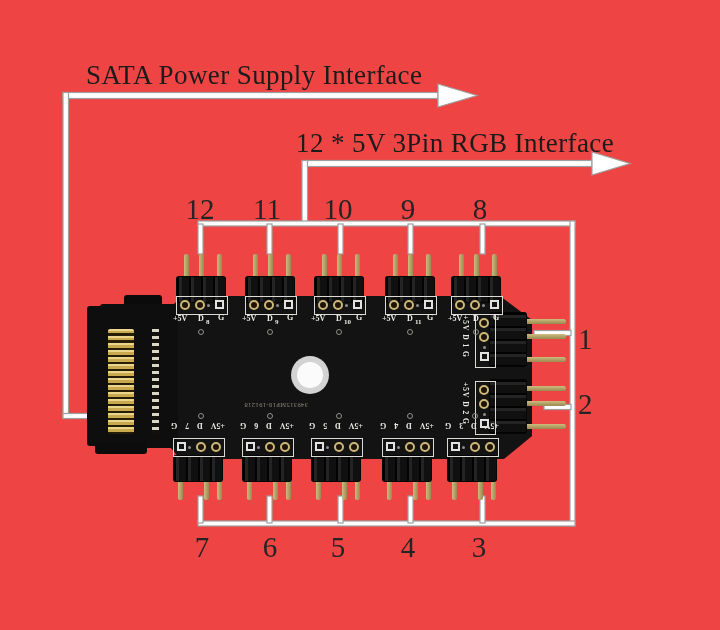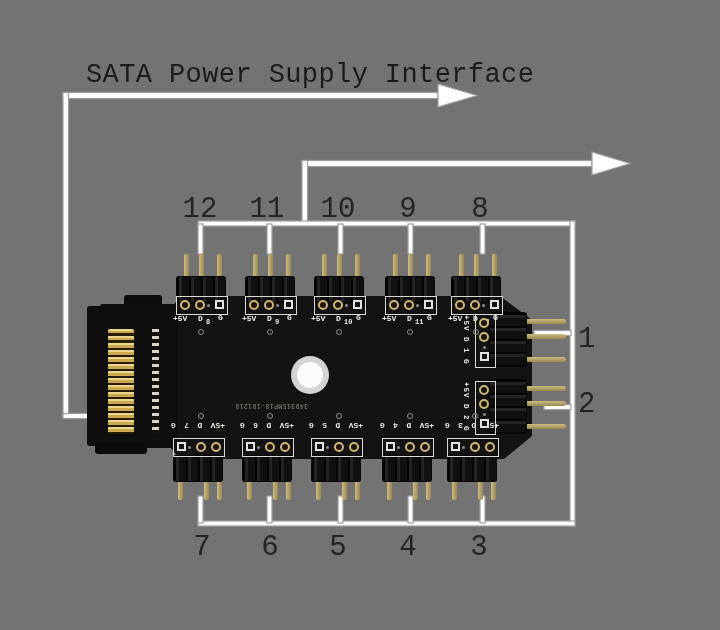--- a/index.html
+++ b/index.html
@@ -1,17 +1,17 @@
 <!DOCTYPE html>
 <html><head>
 <meta charset="utf-8">
 <style>
   html,body{margin:0;padding:0;background:#fff;}
-  #stage{position:relative;width:720px;height:630px;background:#737373;overflow:hidden;
-         font-family:Liberation Mono, monospace;}
+  #stage{position:relative;width:720px;height:630px;background:#ef4444;overflow:hidden;
+         font-family:Liberation Serif, serif;}
   #callout-svg{position:absolute;left:0;top:0;z-index:1;}
   .title{position:absolute;color:#1b1b1b;font-size:27px;letter-spacing:.4px;white-space:nowrap;z-index:2;}
   .callout-num{position:absolute;color:#242424;font-size:29px;line-height:1;z-index:2;transform:translateX(-50%);}
   .callout-num.side{transform:none;}
   .board{position:absolute;left:170px;top:296px;width:362px;height:163px;background:#131313;z-index:3;
          clip-path:polygon(12px 0,330px 0,362px 24px,362px 140px,334px 163px,10px 163px,0 151px,0 12px);}
   .hole-outer{position:absolute;left:121px;top:60px;width:38px;height:38px;border-radius:50%;background:#d3d3d3;}
   .hole-inner{position:absolute;left:127px;top:66px;width:26px;height:26px;border-radius:50%;background:#fbfbfb;}
   .serial{position:absolute;left:56px;top:106px;width:82px;color:#8f897c;font-size:6.5px;letter-spacing:.4px;
           transform:rotate(180deg);white-space:nowrap;}
@@ -68,20 +68,21 @@
       <rect x="267" y="496" width="5" height="27"></rect>
       <rect x="338" y="496" width="5" height="27"></rect>
       <rect x="408" y="496" width="5" height="27"></rect>
       <rect x="480" y="496" width="5" height="27"></rect>
       <rect x="534" y="330.5" width="37" height="5"></rect>
       <rect x="544" y="404.5" width="27" height="5"></rect>
     </g>
   </svg>
 
   <div class="title" style="left:86px;top:60px;">SATA Power Supply Interface</div>
+  <div class="title" style="left:296px;top:128px;">12 * 5V 3Pin RGB Interface</div>
 
   <div class="board">
     <div class="hole-outer"></div>
     <div class="hole-inner"></div>
     <div class="serial">349315MP18-191218</div>
   </div>
 
   <div class="sata" style="left:87px;top:306px;width:18px;height:140px;"></div>
   <div class="sata" style="left:124px;top:295px;width:38px;height:12px;background:#0b0b0b;"></div>
   <div class="sata" style="left:100px;top:304px;width:78px;height:144px;"></div>

